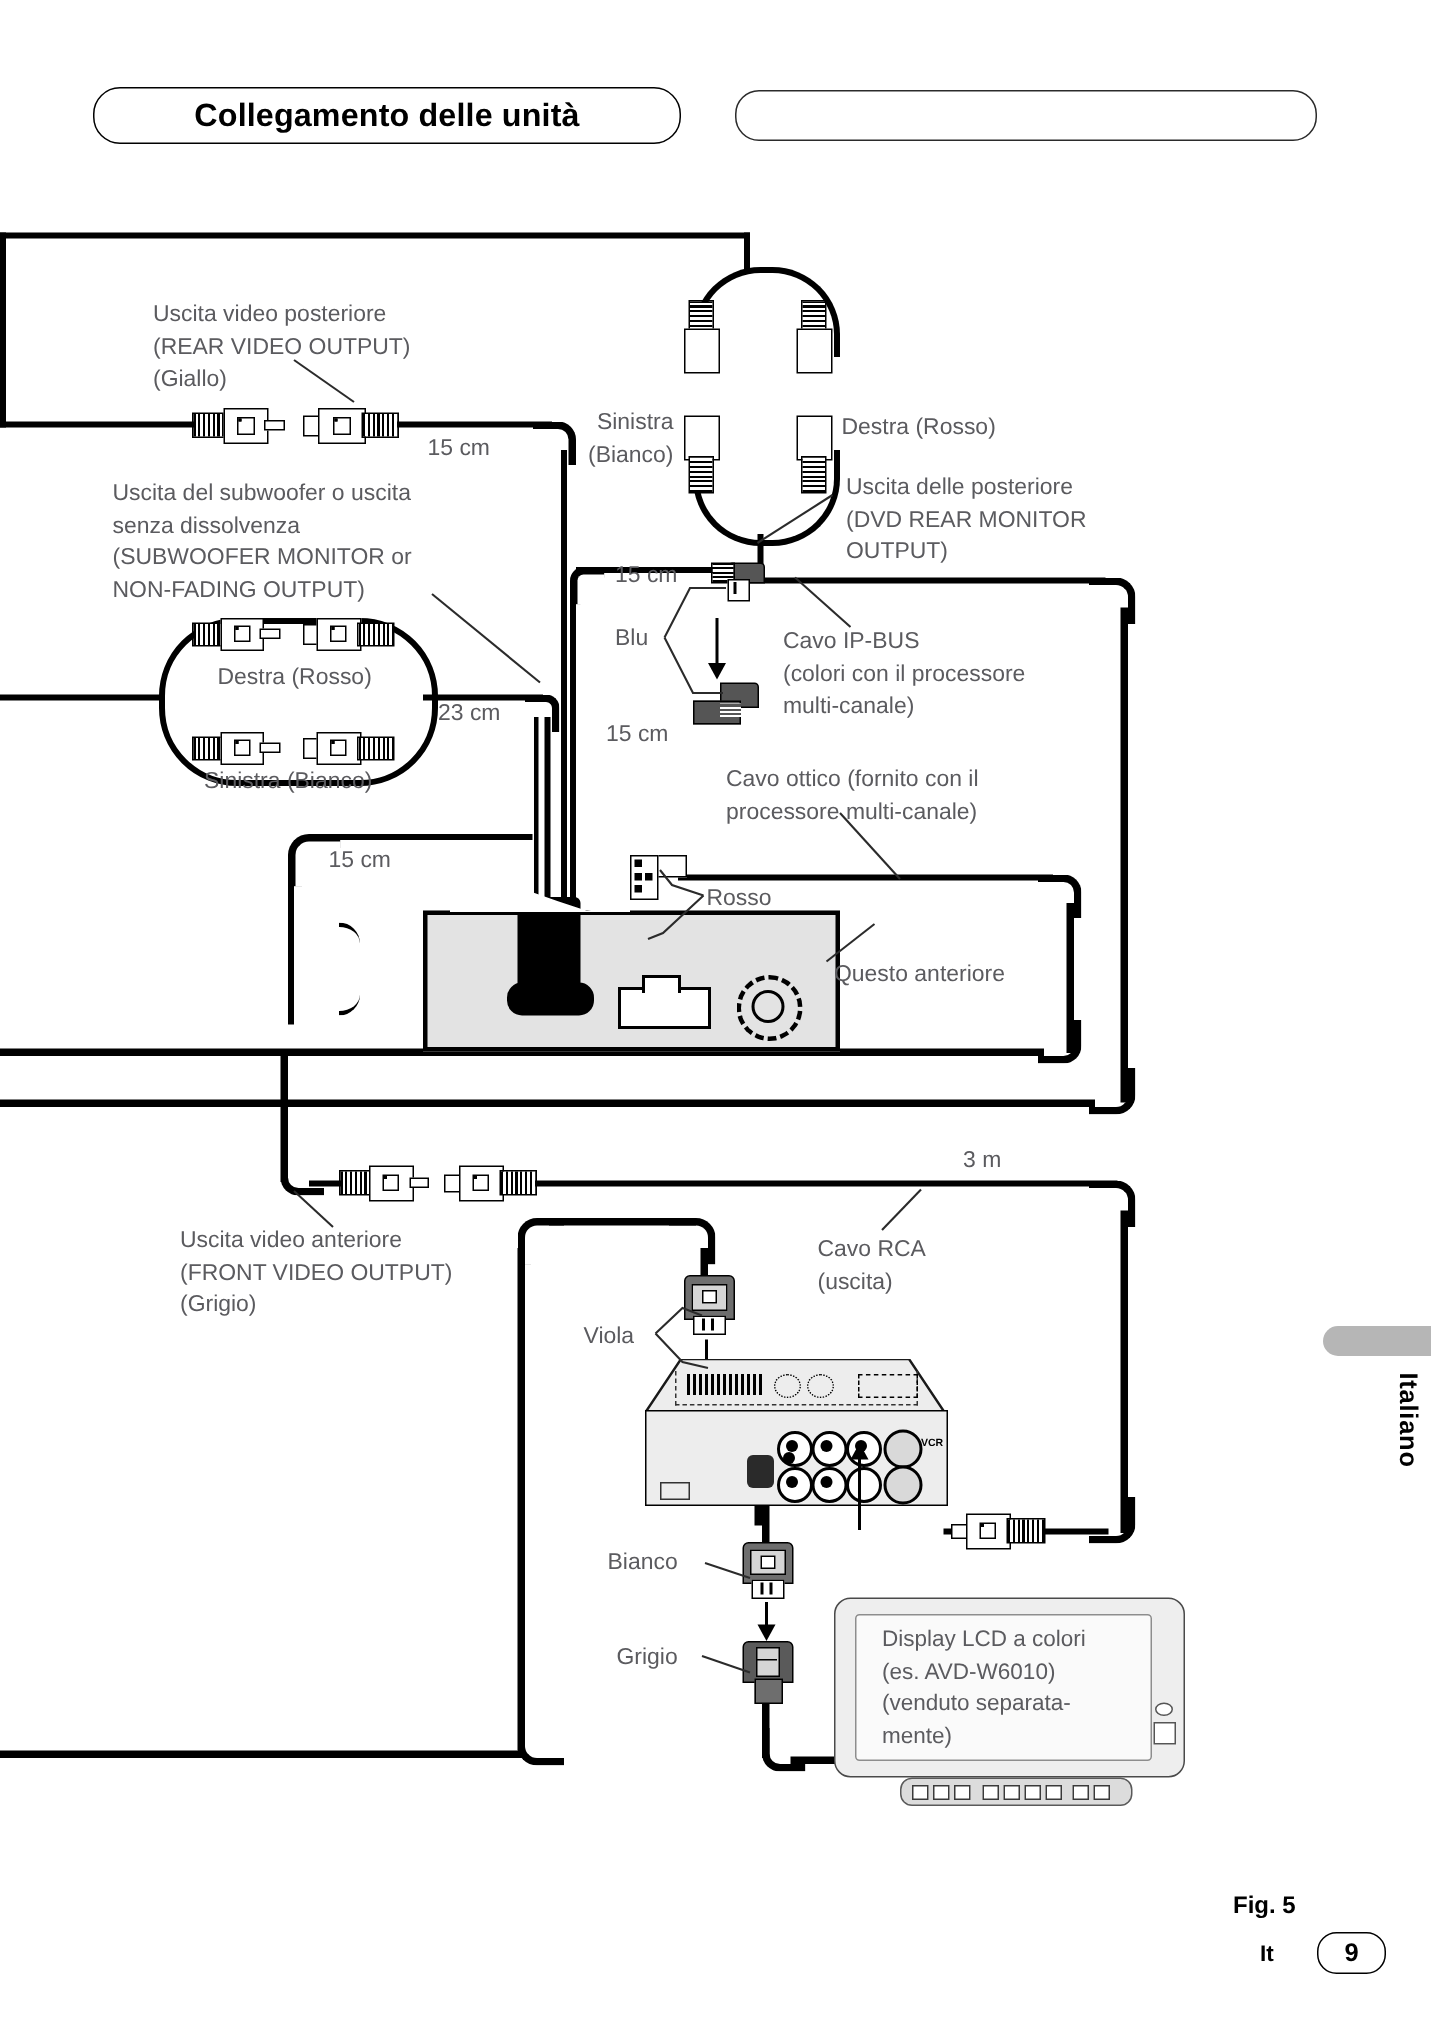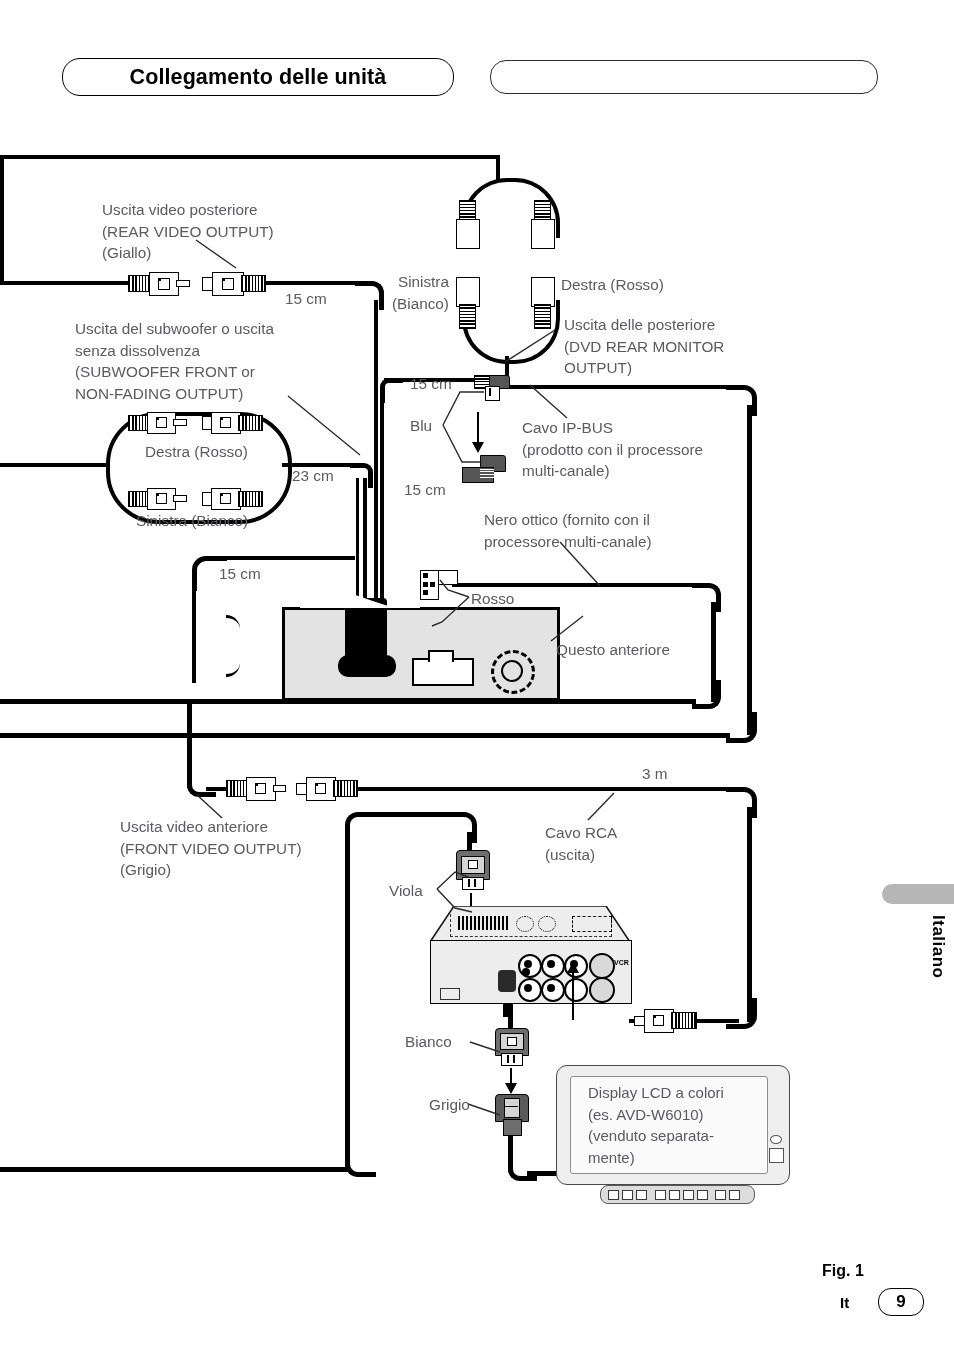--- a/index.html
+++ b/index.html
@@ -375,57 +375,57 @@
   </g>
 </svg>
 
 <div class="abs lbl" style="left:102px;top:199px;">Uscita video posteriore
 (REAR VIDEO OUTPUT)
 (Giallo)</div>
 <div class="abs dim" style="left:285px;top:290px;">15 cm</div>
 
 <div class="abs lbl" style="left:75px;top:318px;">Uscita del subwoofer o uscita
 senza dissolvenza
-(SUBWOOFER FRONT or
+(SUBWOOFER MONITOR or
 NON-FADING OUTPUT)</div>
 <div class="abs lbl" style="left:145px;top:441px;">Destra (Rosso)</div>
 <div class="abs lbl" style="left:136px;top:510px;">Sinistra (Bianco)</div>
 <div class="abs dim" style="left:292px;top:467px;">23 cm</div>
 
 <div class="abs lbl" style="left:392px;top:271px;text-align:right;">Sinistra
 (Bianco)</div>
 <div class="abs lbl" style="left:561px;top:274px;">Destra (Rosso)</div>
 <div class="abs lbl" style="left:564px;top:314px;">Uscita delle posteriore
 (DVD REAR MONITOR
 OUTPUT)</div>
 
 <div class="abs dim" style="left:410px;top:375px;">15 cm</div>
 <div class="abs lbl" style="left:410px;top:415px;">Blu</div>
 <div class="abs lbl" style="left:522px;top:417px;">Cavo IP-BUS
-(prodotto con il processore
+(colori con il processore
 multi-canale)</div>
 <div class="abs dim" style="left:404px;top:481px;">15 cm</div>
-<div class="abs lbl" style="left:484px;top:509px;">Nero ottico (fornito con il
+<div class="abs lbl" style="left:484px;top:509px;">Cavo ottico (fornito con il
 processore multi-canale)</div>
 
 <div class="abs dim" style="left:219px;top:565px;">15 cm</div>
 <div class="abs lbl" style="left:471px;top:588px;">Rosso</div>
 <div class="abs lbl" style="left:556px;top:639px;">Questo anteriore</div>
 
 <div class="abs dim" style="left:642px;top:765px;">3 m</div>
 <div class="abs lbl" style="left:120px;top:816px;">Uscita video anteriore
 (FRONT VIDEO OUTPUT)
 (Grigio)</div>
 <div class="abs lbl" style="left:545px;top:822px;">Cavo RCA
 (uscita)</div>
 
 <div class="abs lbl" style="left:389px;top:880px;">Viola</div>
 <div class="abs lbl" style="left:405px;top:1031px;">Bianco</div>
-<div class="abs lbl" style="left:429px;top:1094px;">Grigio</div>
+<div class="abs lbl" style="left:411px;top:1094px;">Grigio</div>
 
 <div class="abs" id="side-tab-bar"></div>
 <div class="abs" id="side-tab-label">Italiano</div>
 
-<div class="abs" id="fig-label">Fig. 1</div>
+<div class="abs" id="fig-label">Fig. 5</div>
 <div class="abs" id="lang-code">It</div>
 <div class="abs" id="page-pill">
   <span>9</span>
 </div>
 
 </body></html>

